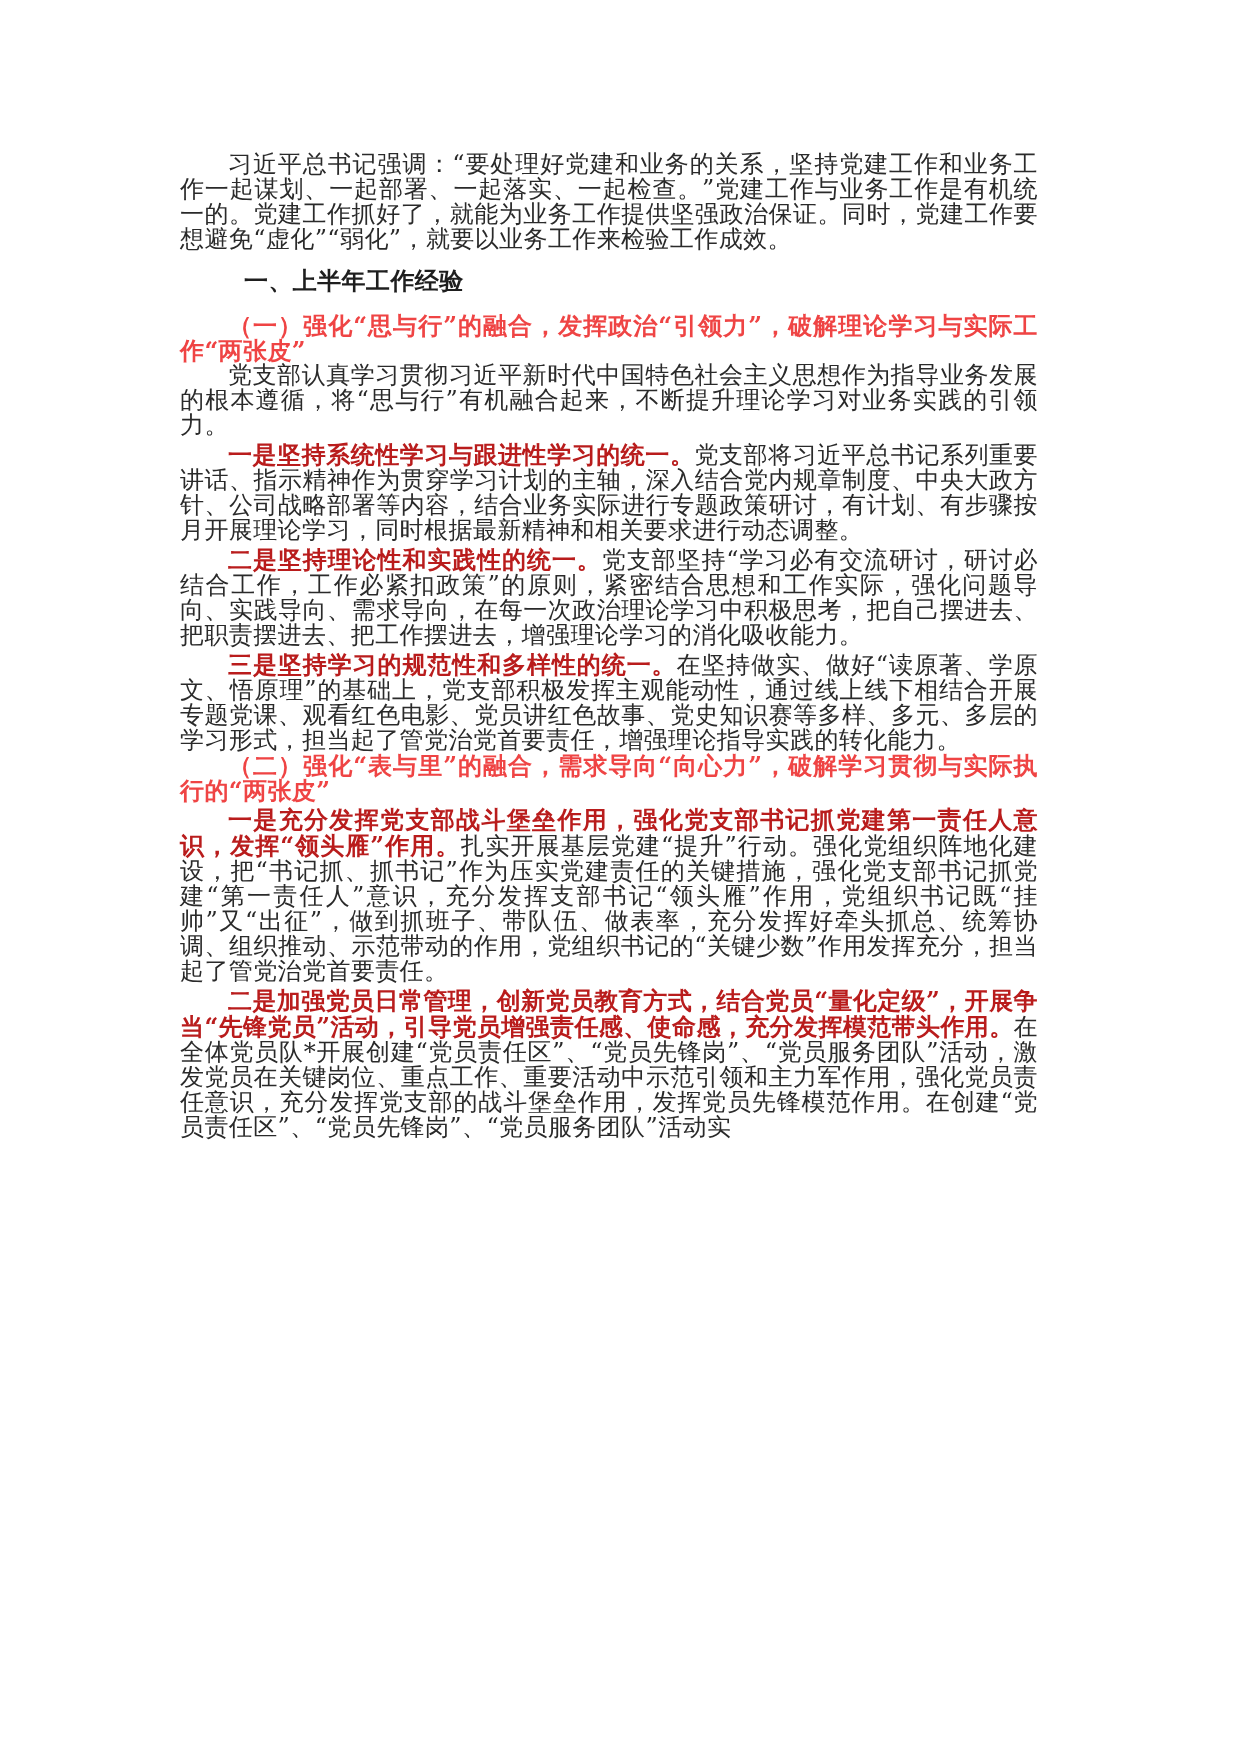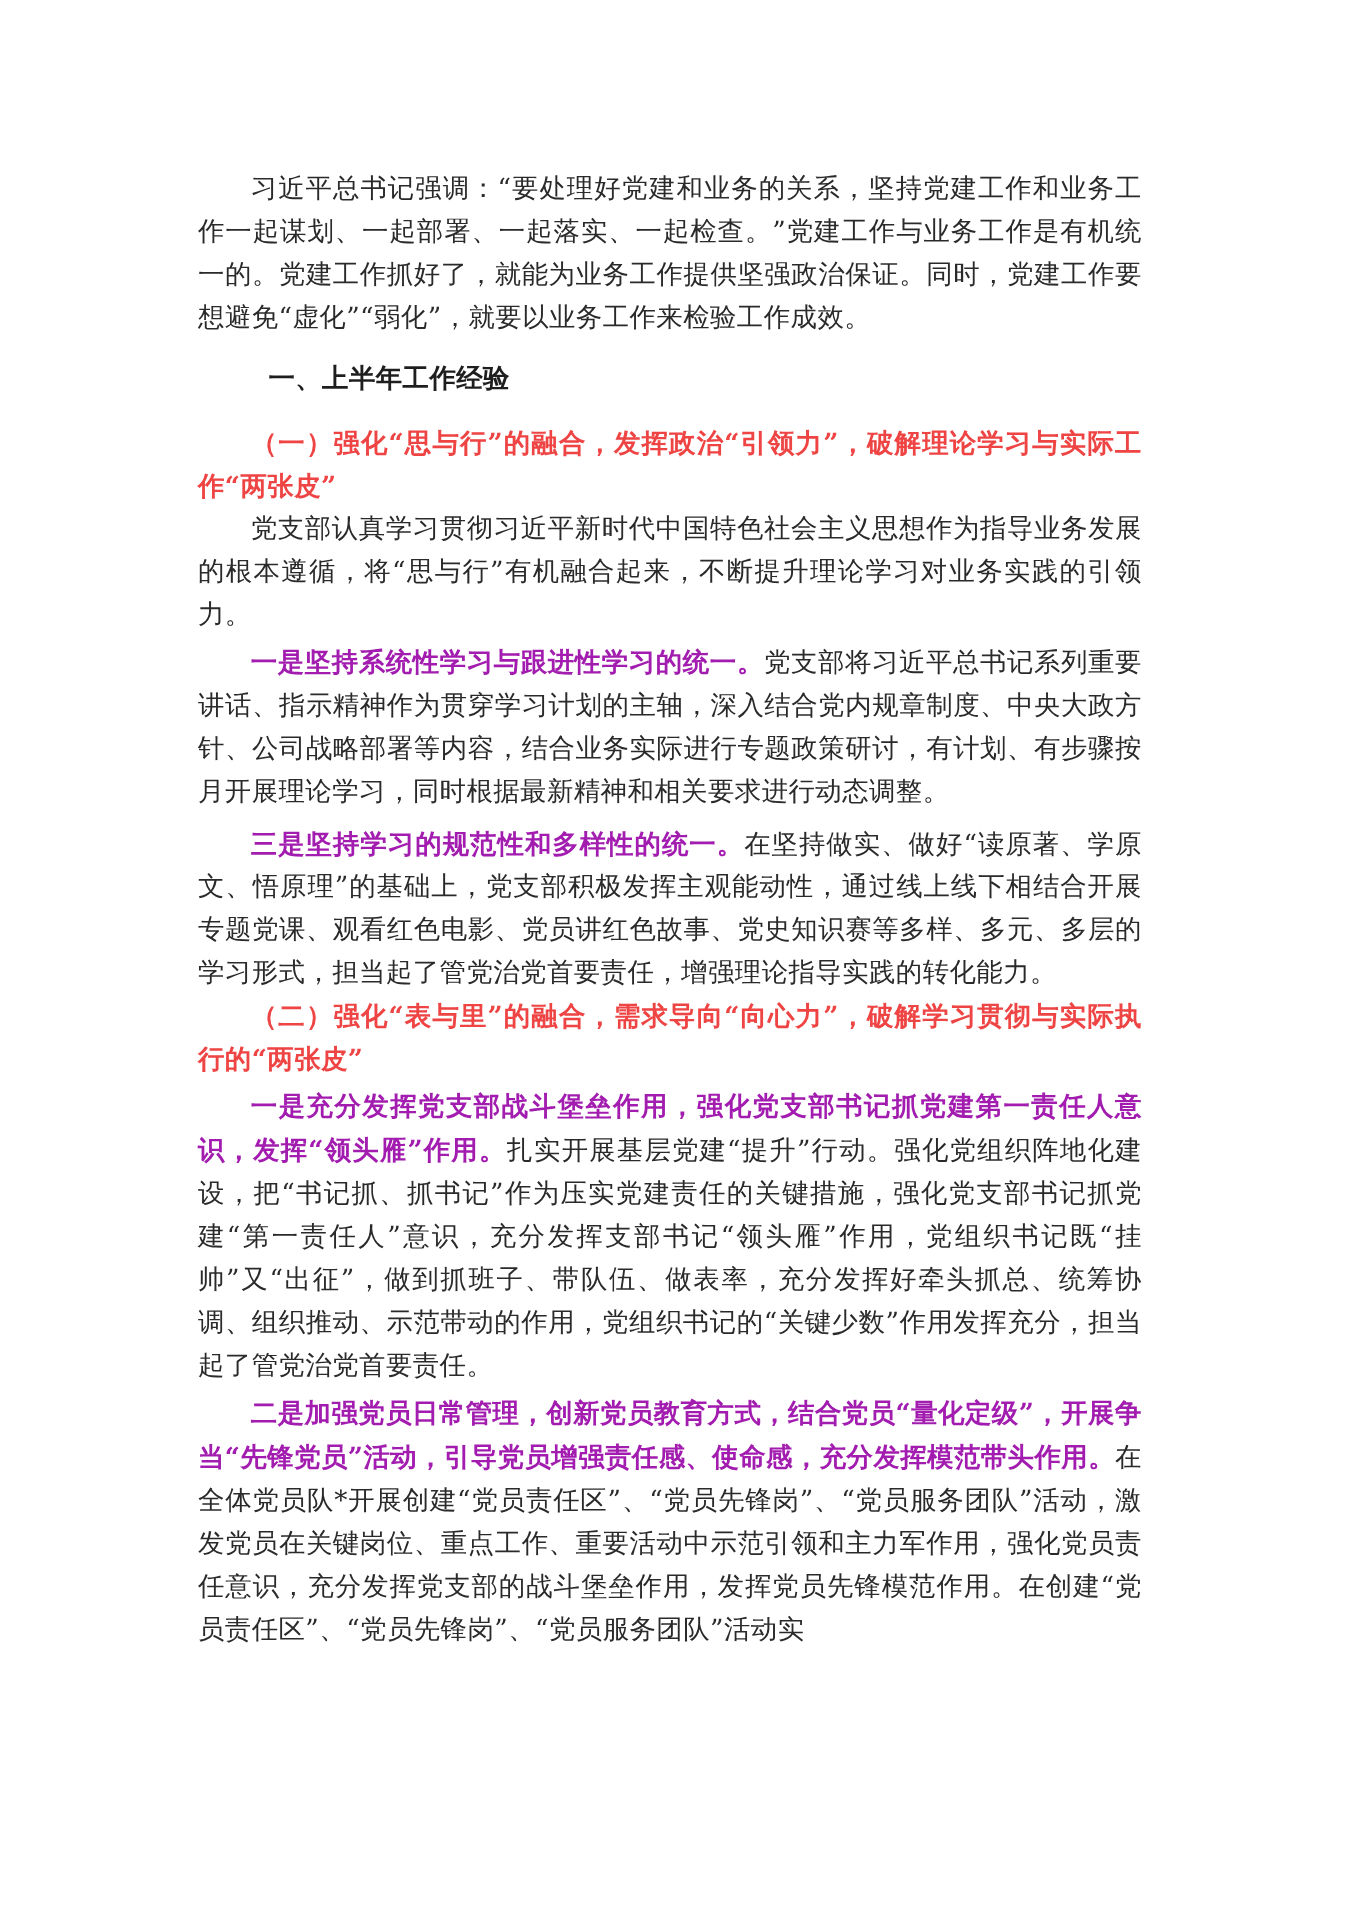--- a/index.html
+++ b/index.html
@@ -4,46 +4,47 @@
 <style>
   html, body { margin: 0; padding: 0; background: #ffffff; }
   body { width: 1240px; height: 1754px; position: relative; overflow: hidden; }
   .page {
     position: absolute;
     left: 180px;
     top: 152px;
     width: 858px;
     font-family: "DejaVu Serif", "Liberation Serif", serif;
     font-size: 24px;
-    line-height: 39px;
+    line-height: 25px;
     color: #2a2a2a;
     letter-spacing: 0.4px;
   }
   .p { margin: 0; text-indent: 2em; text-align: justify; text-justify: inter-character; }
   .h1 { margin: 16px; text-indent: 2em; font-weight: bold; color: #1e1e1e; }
   .h2 { margin: 0; text-indent: 2em; font-weight: bold; color: #ef4444; text-align: justify; }
-  .lead { font-weight: bold; color: #a21caf; }
+  .lead { font-weight: bold; color: #b91c1c; }
   .gap { height: 4px; }
 </style>
 </head>
 <body>
 
 <div class="page">
   <p class="p">习近平总书记强调：“要处理好党建和业务的关系，坚持党建工作和业务工作一起谋划、一起部署、一起落实、一起检查。”党建工作与业务工作是有机统一的。党建工作抓好了，就能为业务工作提供坚强政治保证。同时，党建工作要想避免“虚化”“弱化”，就要以业务工作来检验工作成效。</p>
 
   <p class="h1">一、上半年工作经验</p>
 
   <div class="gap"></div>
   <p class="h2">（一）强化“思与行”的融合，发挥政治“引领力”，破解理论学习与实际工作“两张皮”</p>
   <p class="p">党支部认真学习贯彻习近平新时代中国特色社会主义思想作为指导业务发展的根本遵循，将“思与行”有机融合起来，不断提升理论学习对业务实践的引领力。</p>
 
   <div class="gap"></div>
   <p class="p"><span class="lead">一是坚持系统性学习与跟进性学习的统一。</span><span>党支部将习近平总书记系列重要讲话、指示精神作为贯穿学习计划的主轴，深入结合党内规章制度、中央大政方针、公司战略部署等内容，结合业务实际进行专题政策研讨，有计划、有步骤按月开展理论学习，同时根据最新精神和相关要求进行动态调整。</span></p>
 
   <div class="gap"></div>
+  <p class="p"><span class="lead">二是坚持理论性和实践性的统一。</span><span>党支部坚持“学习必有交流研讨，研讨必结合工作，工作必紧扣政策”的原则，紧密结合思想和工作实际，强化问题导向、实践导向、需求导向，在每一次政治理论学习中积极思考，把自己摆进去、把职责摆进去、把工作摆进去，增强理论学习的消化吸收能力。</span></p>
 
   <div class="gap"></div>
   <p class="p"><span class="lead">三是坚持学习的规范性和多样性的统一。</span><span>在坚持做实、做好“读原著、学原文、悟原理”的基础上，党支部积极发挥主观能动性，通过线上线下相结合开展专题党课、观看红色电影、党员讲红色故事、党史知识赛等多样、多元、多层的学习形式，担当起了管党治党首要责任，增强理论指导实践的转化能力。</span></p>
 
   <p class="h2">（二）强化“表与里”的融合，需求导向“向心力”，破解学习贯彻与实际执行的“两张皮”</p>
 
   <div class="gap"></div>
   <p class="p"><span class="lead">一是充分发挥党支部战斗堡垒作用，强化党支部书记抓党建第一责任人意识，发挥“领头雁”作用。</span><span>扎实开展基层党建“提升”行动。强化党组织阵地化建设，把“书记抓、抓书记”作为压实党建责任的关键措施，强化党支部书记抓党建“第一责任人”意识，充分发挥支部书记“领头雁”作用，党组织书记既“挂帅”又“出征”，做到抓班子、带队伍、做表率，充分发挥好牵头抓总、统筹协调、组织推动、示范带动的作用，党组织书记的“关键少数”作用发挥充分，担当起了管党治党首要责任。</span></p>
 
   <div class="gap"></div>

